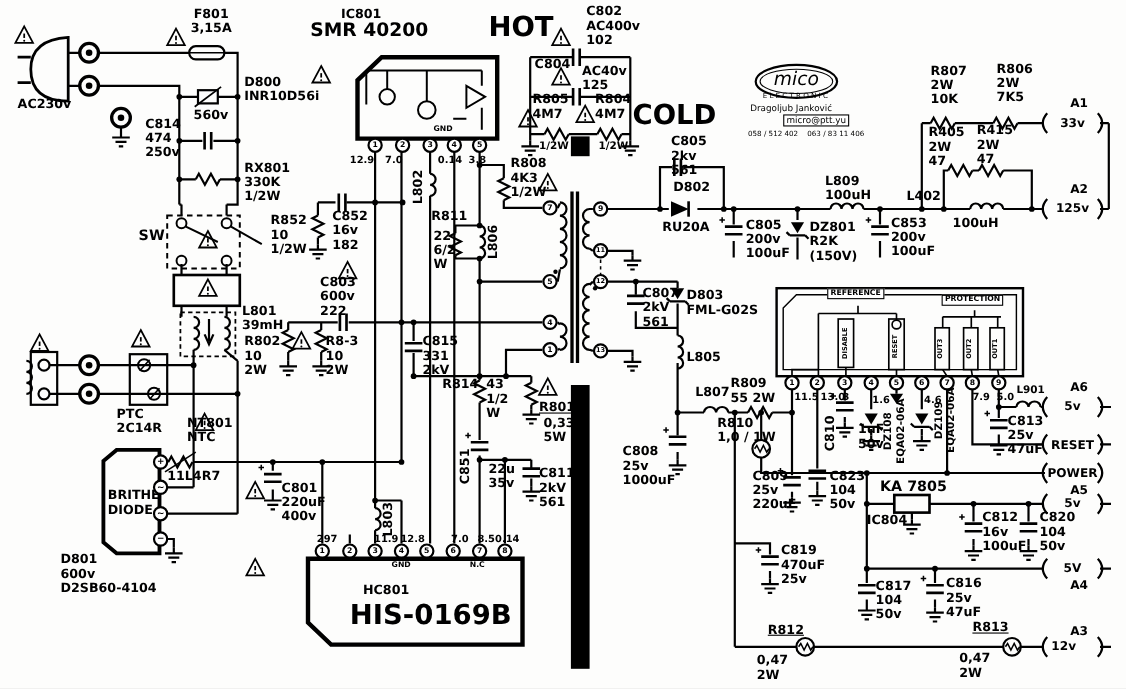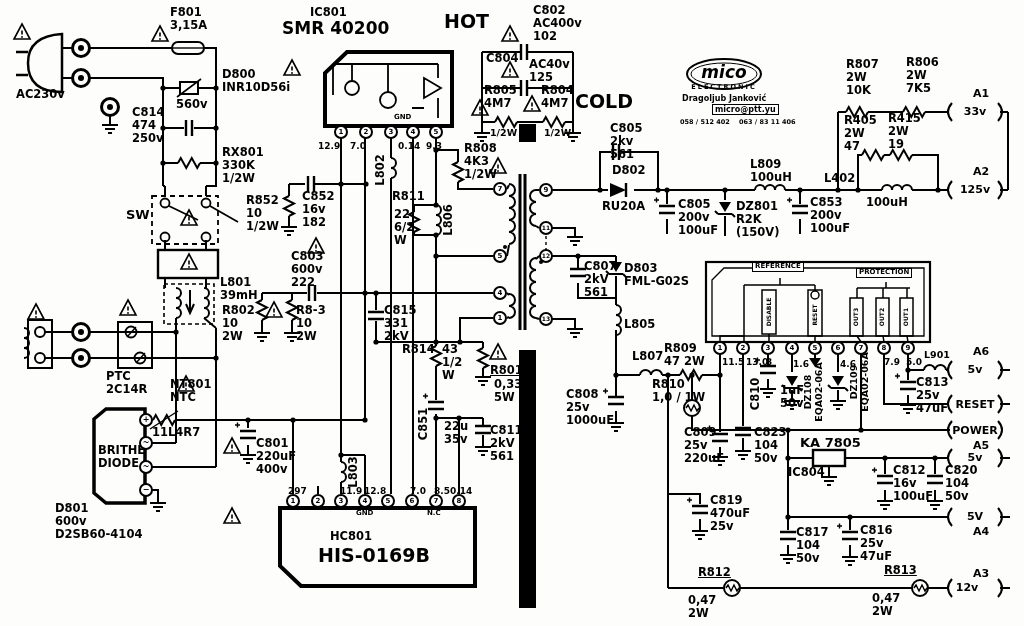--- a/index.html
+++ b/index.html
@@ -1,33 +1,33 @@
 <!DOCTYPE html>
 <html><head>
 <meta charset="utf-8">
 <style>
   html,body{margin:0;padding:0;background:#e8e8e8}
   #stage{position:relative;width:1024px;height:626px;background:#fdfdfc;overflow:hidden;
          font-family:"DejaVu Sans",sans-serif;color:#000}
   #wires{position:absolute;left:0;top:0}
   .l{position:absolute;font:bold 11.5px/1.12 "DejaVu Sans",sans-serif;white-space:pre-line;color:#000}
-  .c{text-align:left}
-  .xl{font-size:19px;line-height:1}
+  .c{text-align:center}
+  .xl{font-size:25px;line-height:1}
   .t17{font-size:17px;line-height:1}
   .t13{font-size:13px}
   .s{font-size:9.5px}
   .xs{font-size:7px;font-weight:bold}
   .u{text-decoration:underline}
   .rot{transform:translate(-50%,-50%) rotate(-90deg);white-space:pre;text-align:center}
   .pin{position:absolute;box-sizing:border-box;width:14px;height:14px;border:2px solid #000;border-radius:50%;
        background:#fff;font:bold 7px/10px "DejaVu Sans",sans-serif;text-align:center;color:#000;z-index:3}
   .pv{position:absolute;font:bold 9px/1 "DejaVu Sans",sans-serif;white-space:pre}
   .term{position:absolute;font:bold 11px/1 "DejaVu Sans",sans-serif;text-align:center;width:46px}
   .box{border:1.5px solid #000;padding:0 2px;background:#fff}
-  .lgo{position:absolute;font-weight:bold}
+  .lgo{position:absolute;font-weight:normal}
 </style>
 </head>
 <body>
 
 <div id="stage">
 
 <svg id="wires" width="1024" height="626" viewBox="0 0 1024 626">
 <defs>
   <g id="gndS">
           <path d="M0,0 V5 M-8,5 H8 M-5,9 H5 M-2,13 H2" stroke="#000" stroke-width="2" fill="none"></path>
@@ -483,25 +483,25 @@
 <span class="l" style="left:810px;top:196px">C853
 200v
 100uF</span>
 <span class="l" style="left:584px;top:260px">C807
 2kV
 561</span>
 <span class="l" style="left:624px;top:262px">D803
 FML-G02S</span>
 <span class="l" style="left:624px;top:318px">L805</span>
 <span class="l" style="left:632px;top:350px">L807</span>
-<span class="l" style="left:566px;top:388px">C808
+<span class="l" style="left:566px;top:404px">C808
 25v
 1000uF</span>
 <span class="l" style="left:664px;top:342px">R809
-47  2W</span>
+55  2W</span>
 <span class="l" style="left:652px;top:378px">R810
 1,0 / 1W</span>
 <span class="l" style="left:684px;top:426px">C809
 25v
 220uF</span>
 <span class="l rot" style="left:755px;top:394px">C810</span>
 <span class="l" style="left:780px;top:384px">1uF
 50v</span>
 <span class="l" style="left:754px;top:426px">C823
 104
@@ -542,21 +542,21 @@
 2W
 10K</span>
 <span class="l" style="left:906px;top:56px">R806
 2W
 7K5</span>
 <span class="l" style="left:844px;top:114px">R405
 2W
 47</span>
 <span class="l" style="left:888px;top:112px">R415
 2W
-19</span>
+47</span>
 <span class="l" style="left:824px;top:172px">L402</span>
 <span class="l" style="left:866px;top:196px">100uH</span>
 
 <span class="l xs box" style="left:752px;top:262px">REFERENCE</span>
 <span class="l xs box" style="left:856px;top:268px">PROTECTION</span>
 <span class="l rot" style="left:769px;top:312px;font-size:6px">DISABLE</span>
 <span class="l rot" style="left:815px;top:315px;font-size:6px">RESET</span>
 <span class="l rot" style="left:856px;top:317px;font-size:6px">OUT3</span>
 <span class="l rot" style="left:882px;top:317px;font-size:6px">OUT2</span>
 <span class="l rot" style="left:906px;top:317px;font-size:6px">OUT1</span>
@@ -584,21 +584,21 @@
 <span class="lgo" style="left:680px;top:60px;width:80px;height:60px"></span>
 
 <span class="pin" style="left:334px;top:125px">1</span>
 <span class="pin" style="left:359px;top:125px">2</span>
 <span class="pin" style="left:384px;top:125px">3</span>
 <span class="pin" style="left:406px;top:125px">4</span>
 <span class="pin" style="left:429px;top:125px">5</span>
 <span class="pv" style="left:318px;top:142px">12.9</span>
 <span class="pv" style="left:350px;top:142px">7.0</span>
 <span class="pv" style="left:398px;top:142px">0.14</span>
-<span class="pv" style="left:426px;top:142px">9.3</span>
+<span class="pv" style="left:426px;top:142px">3.8</span>
 
 <span class="pin" style="left:493px;top:182px">7</span>
 <span class="pin" style="left:493px;top:249px">5</span>
 <span class="pin" style="left:493px;top:286px">4</span>
 <span class="pin" style="left:493px;top:311px">1</span>
 <span class="pin" style="left:539px;top:183px">9</span>
 <span class="pin" style="left:539px;top:221px;font-size:6px">11</span>
 <span class="pin" style="left:539px;top:249px;font-size:6px">12</span>
 <span class="pin" style="left:539px;top:312px;font-size:6px">13</span>
 

